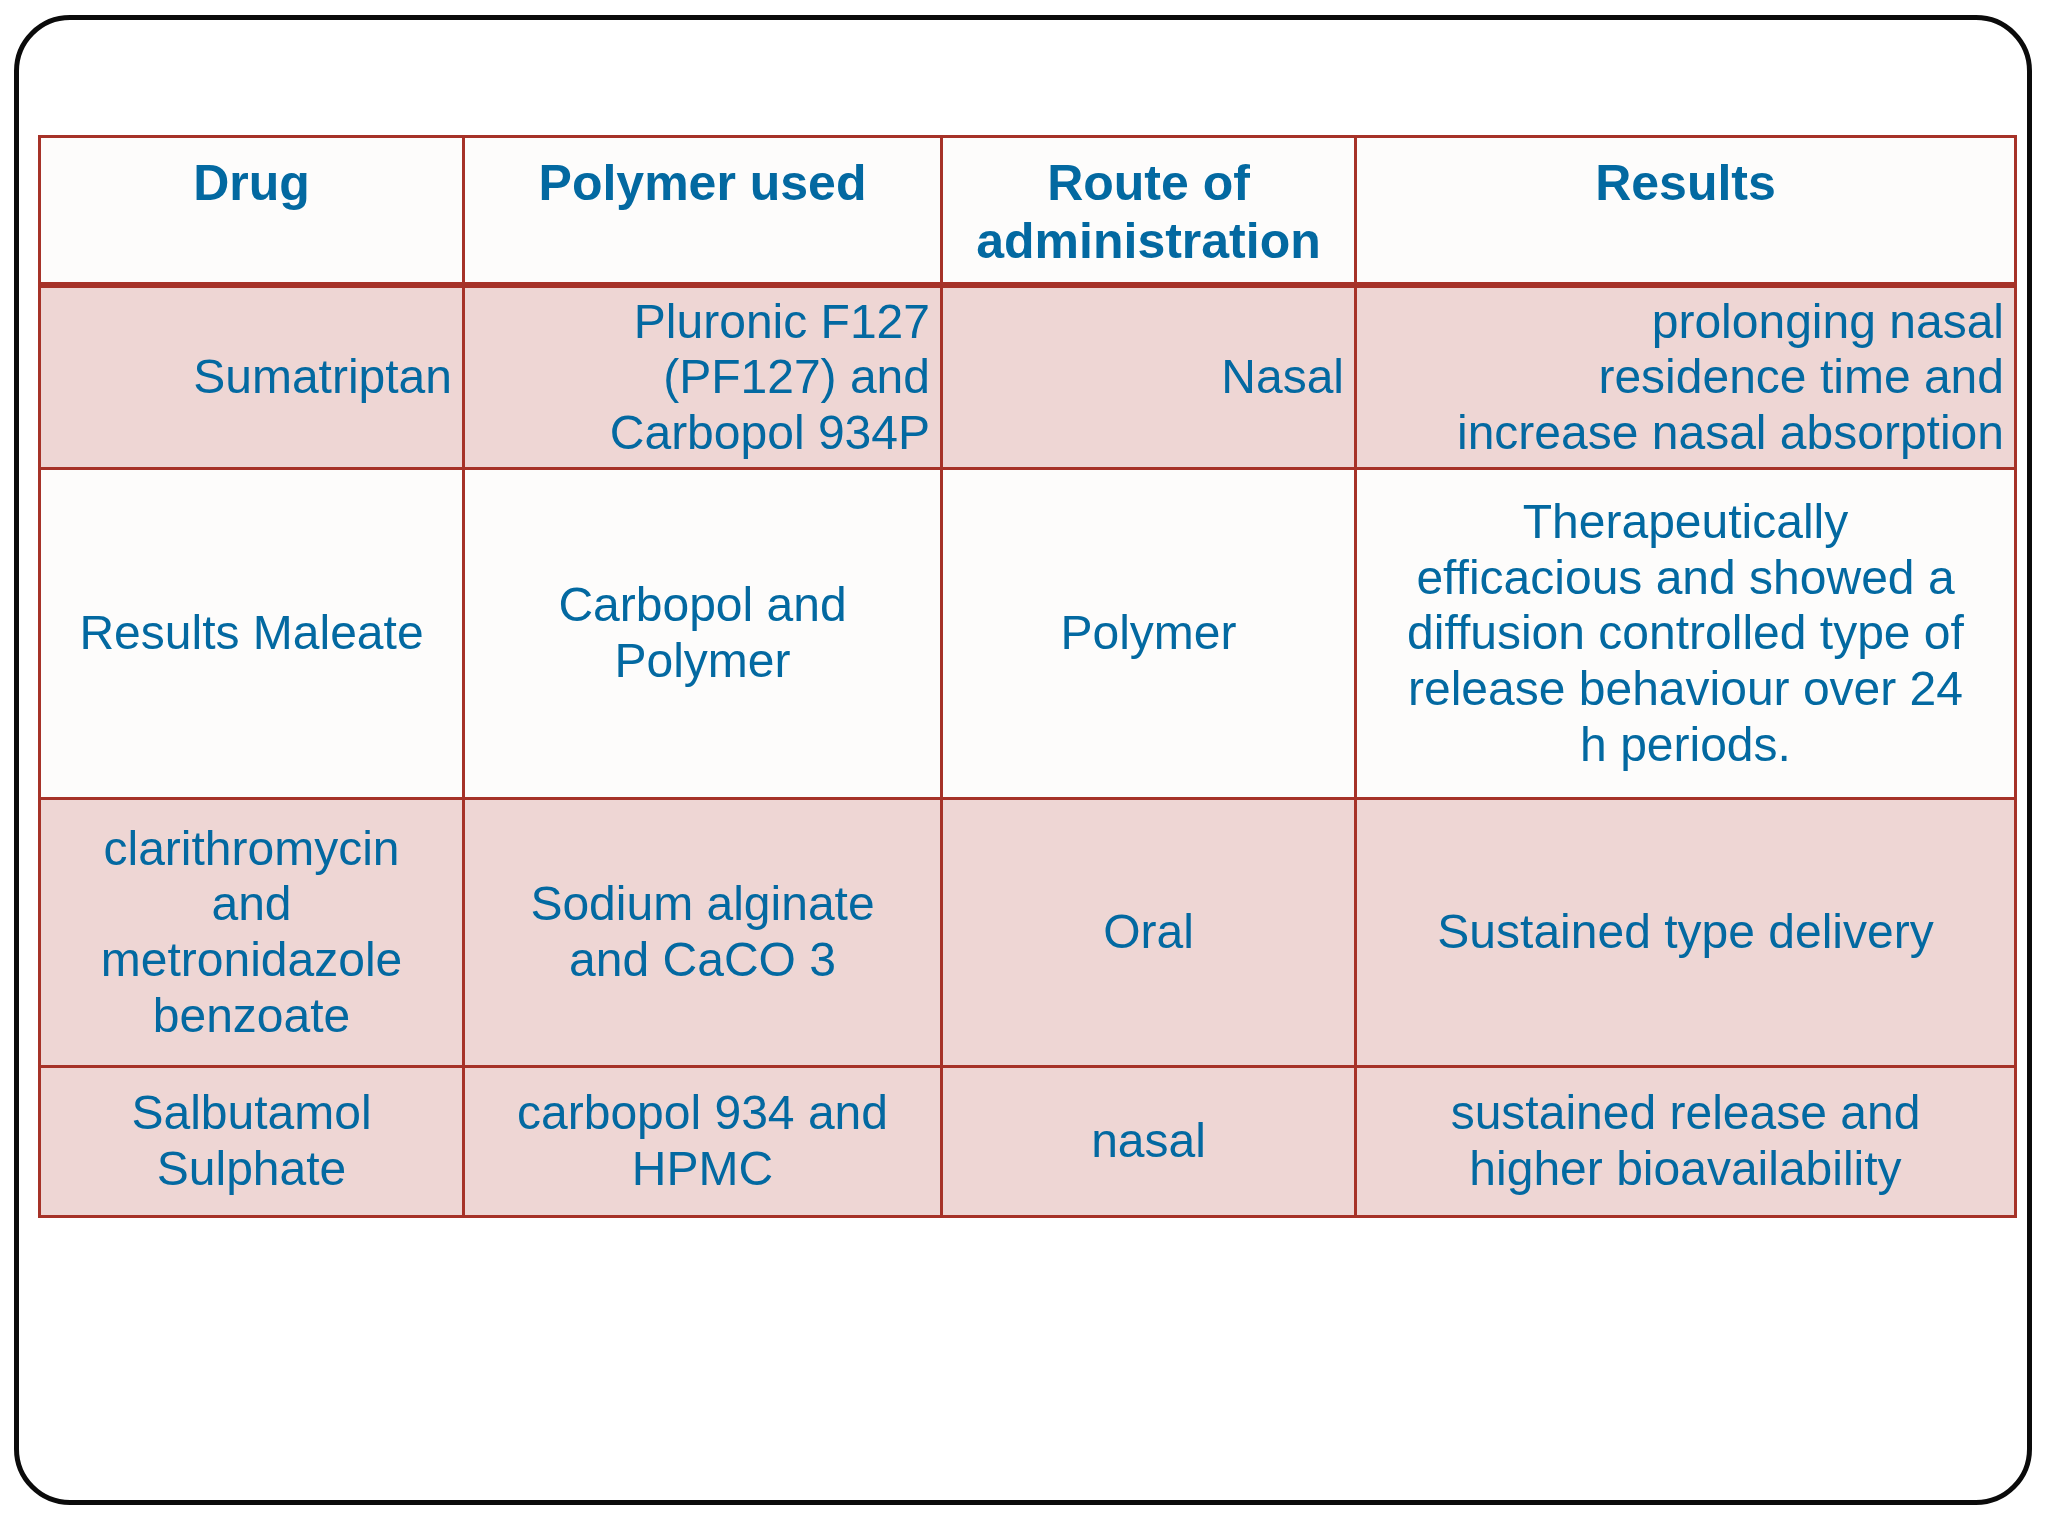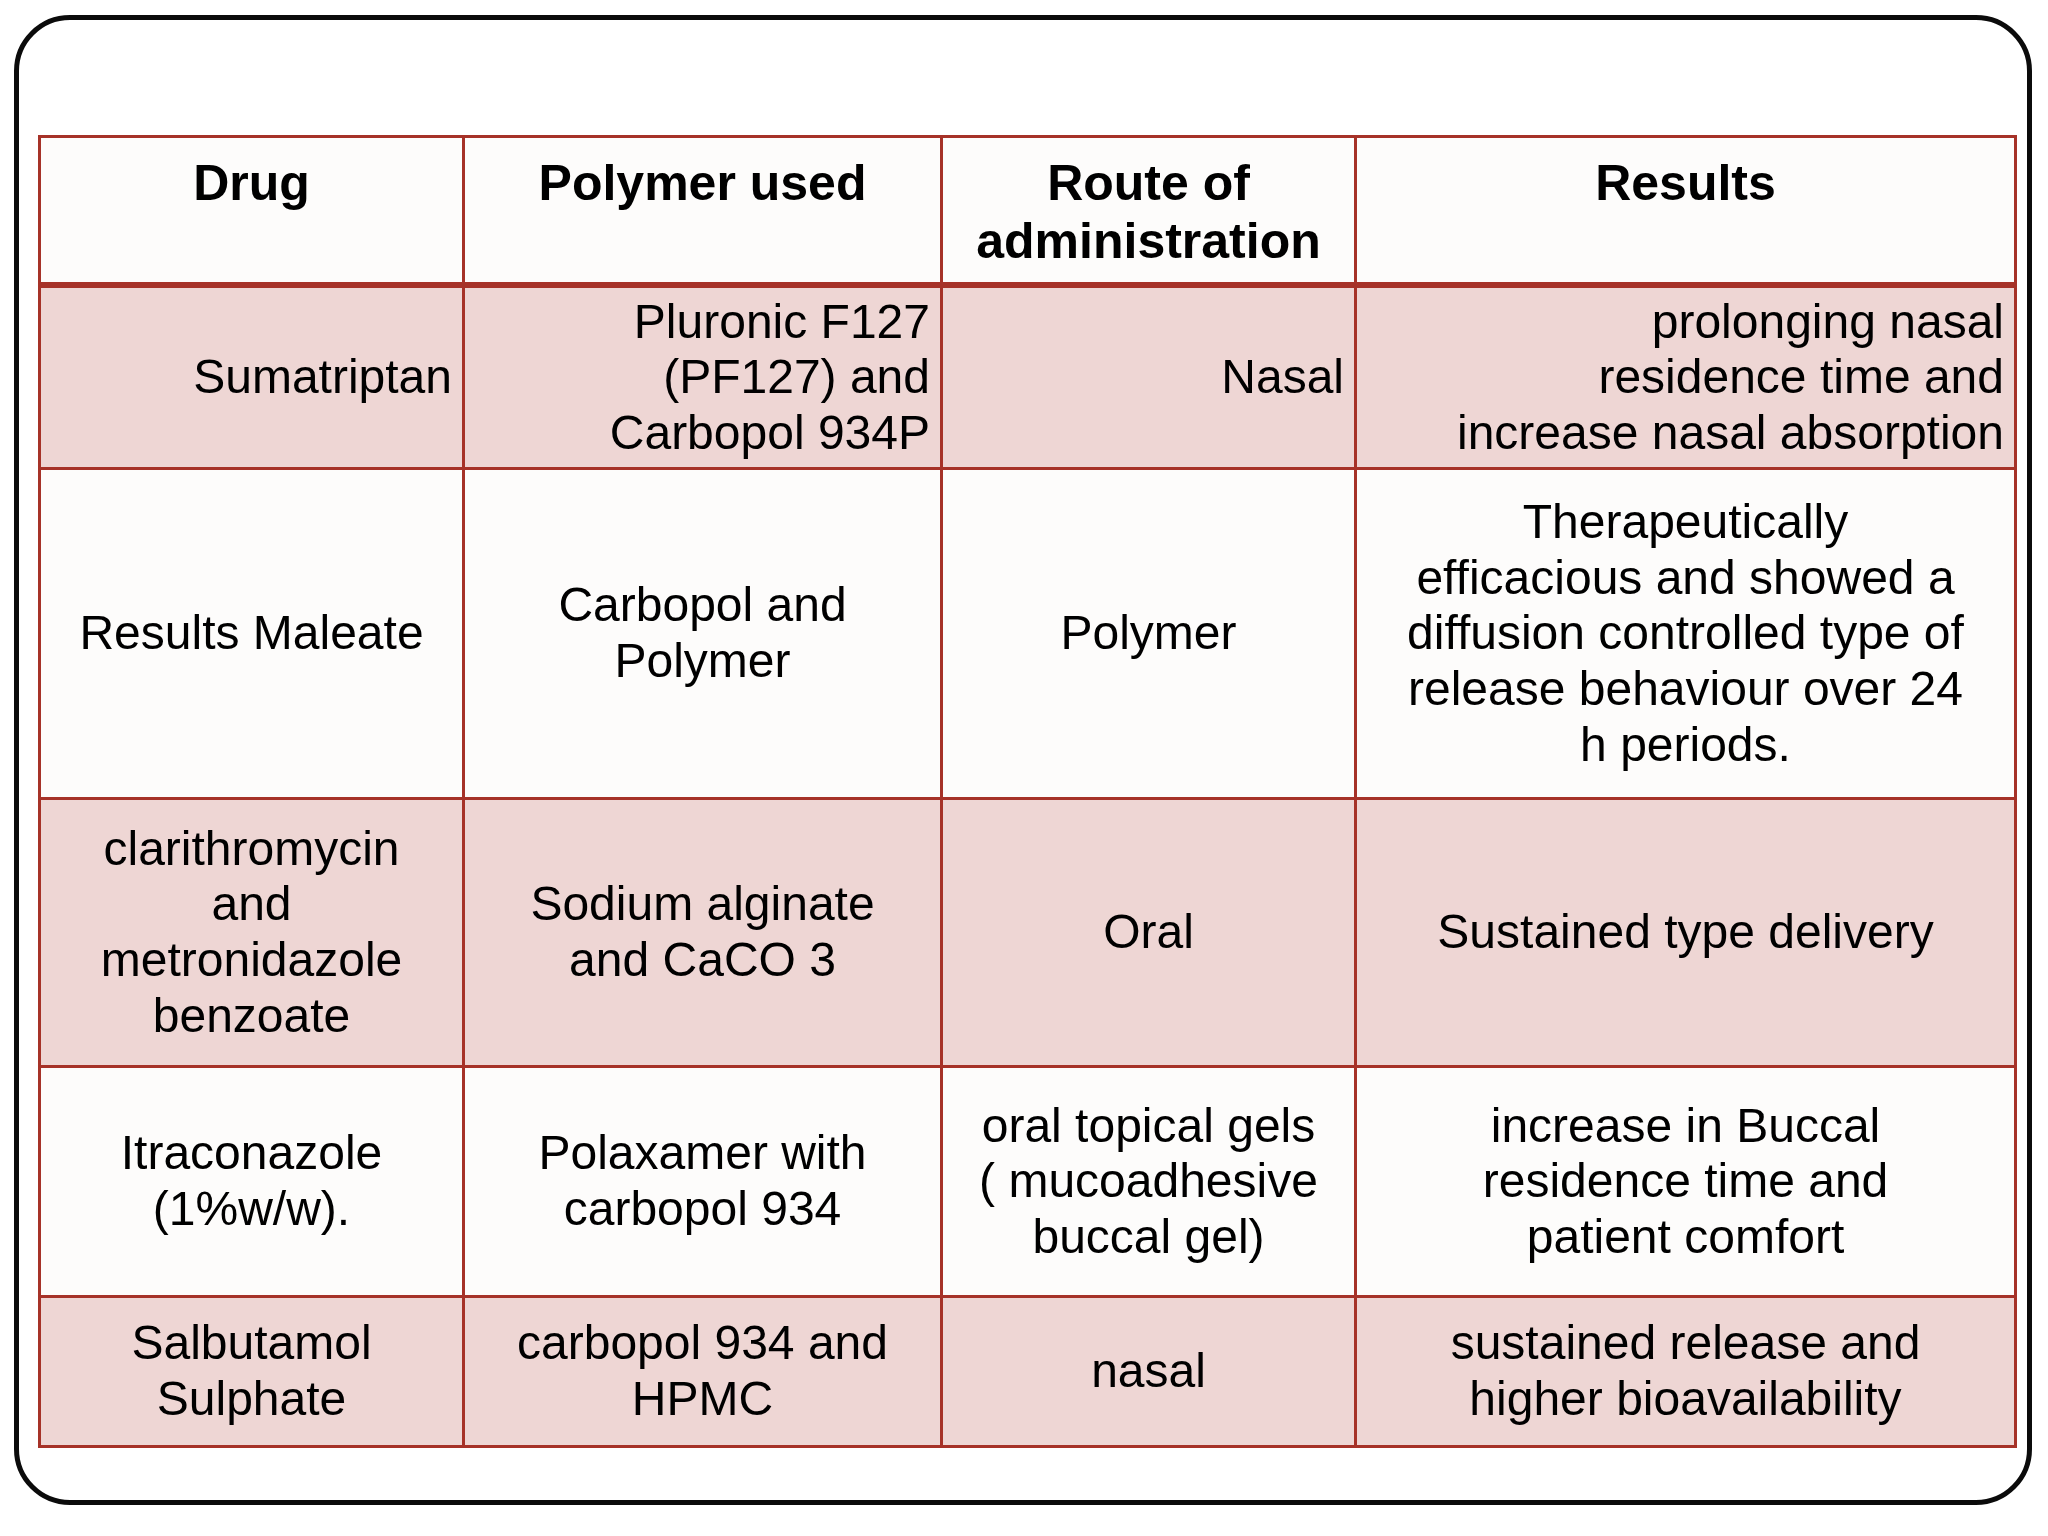--- a/index.html
+++ b/index.html
@@ -51,21 +51,21 @@
   #data-table col.c-drug     { width: 424px; }
   #data-table col.c-polymer  { width: 478px; }
   #data-table col.c-route    { width: 414px; }
   #data-table col.c-results  { width: 660px; }
 
   #data-table th,
   #data-table td {
     border: 3px solid #a63228;
     text-align: center;
     vertical-align: middle;
-    color: #000000;
+    color: #0369a1;
     padding: 6px 10px;
     box-sizing: border-box;
     line-height: 1.16;
   }
 
   #data-table thead th {
     background: #fdfcfb;
     font-weight: bold;
     font-size: 50px;
     height: 148px;
@@ -187,40 +187,20 @@
 and CaCO 3</span>
           </td>
         <td>
             <span class="cell-lines">Oral</span>
           </td>
         <td>
             <span class="cell-lines">Sustained type delivery</span>
           </td>
       </tr>
 
-      <tr class="plain r4">
-        <td>
-            <span class="cell-lines">Itraconazole
-(1%w/w).</span>
-          </td>
-        <td>
-            <span class="cell-lines">Polaxamer with
-carbopol 934</span>
-          </td>
-        <td>
-            <span class="cell-lines">oral topical gels
-( mucoadhesive
-buccal gel)</span>
-          </td>
-        <td>
-            <span class="cell-lines">increase  in Buccal
-residence time and
-patient comfort</span>
-          </td>
-      </tr>
 
       <tr class="shaded r5">
         <td>
             <span class="cell-lines">Salbutamol
 Sulphate</span>
           </td>
         <td>
             <span class="cell-lines">carbopol 934 and
 HPMC</span>
           </td>

